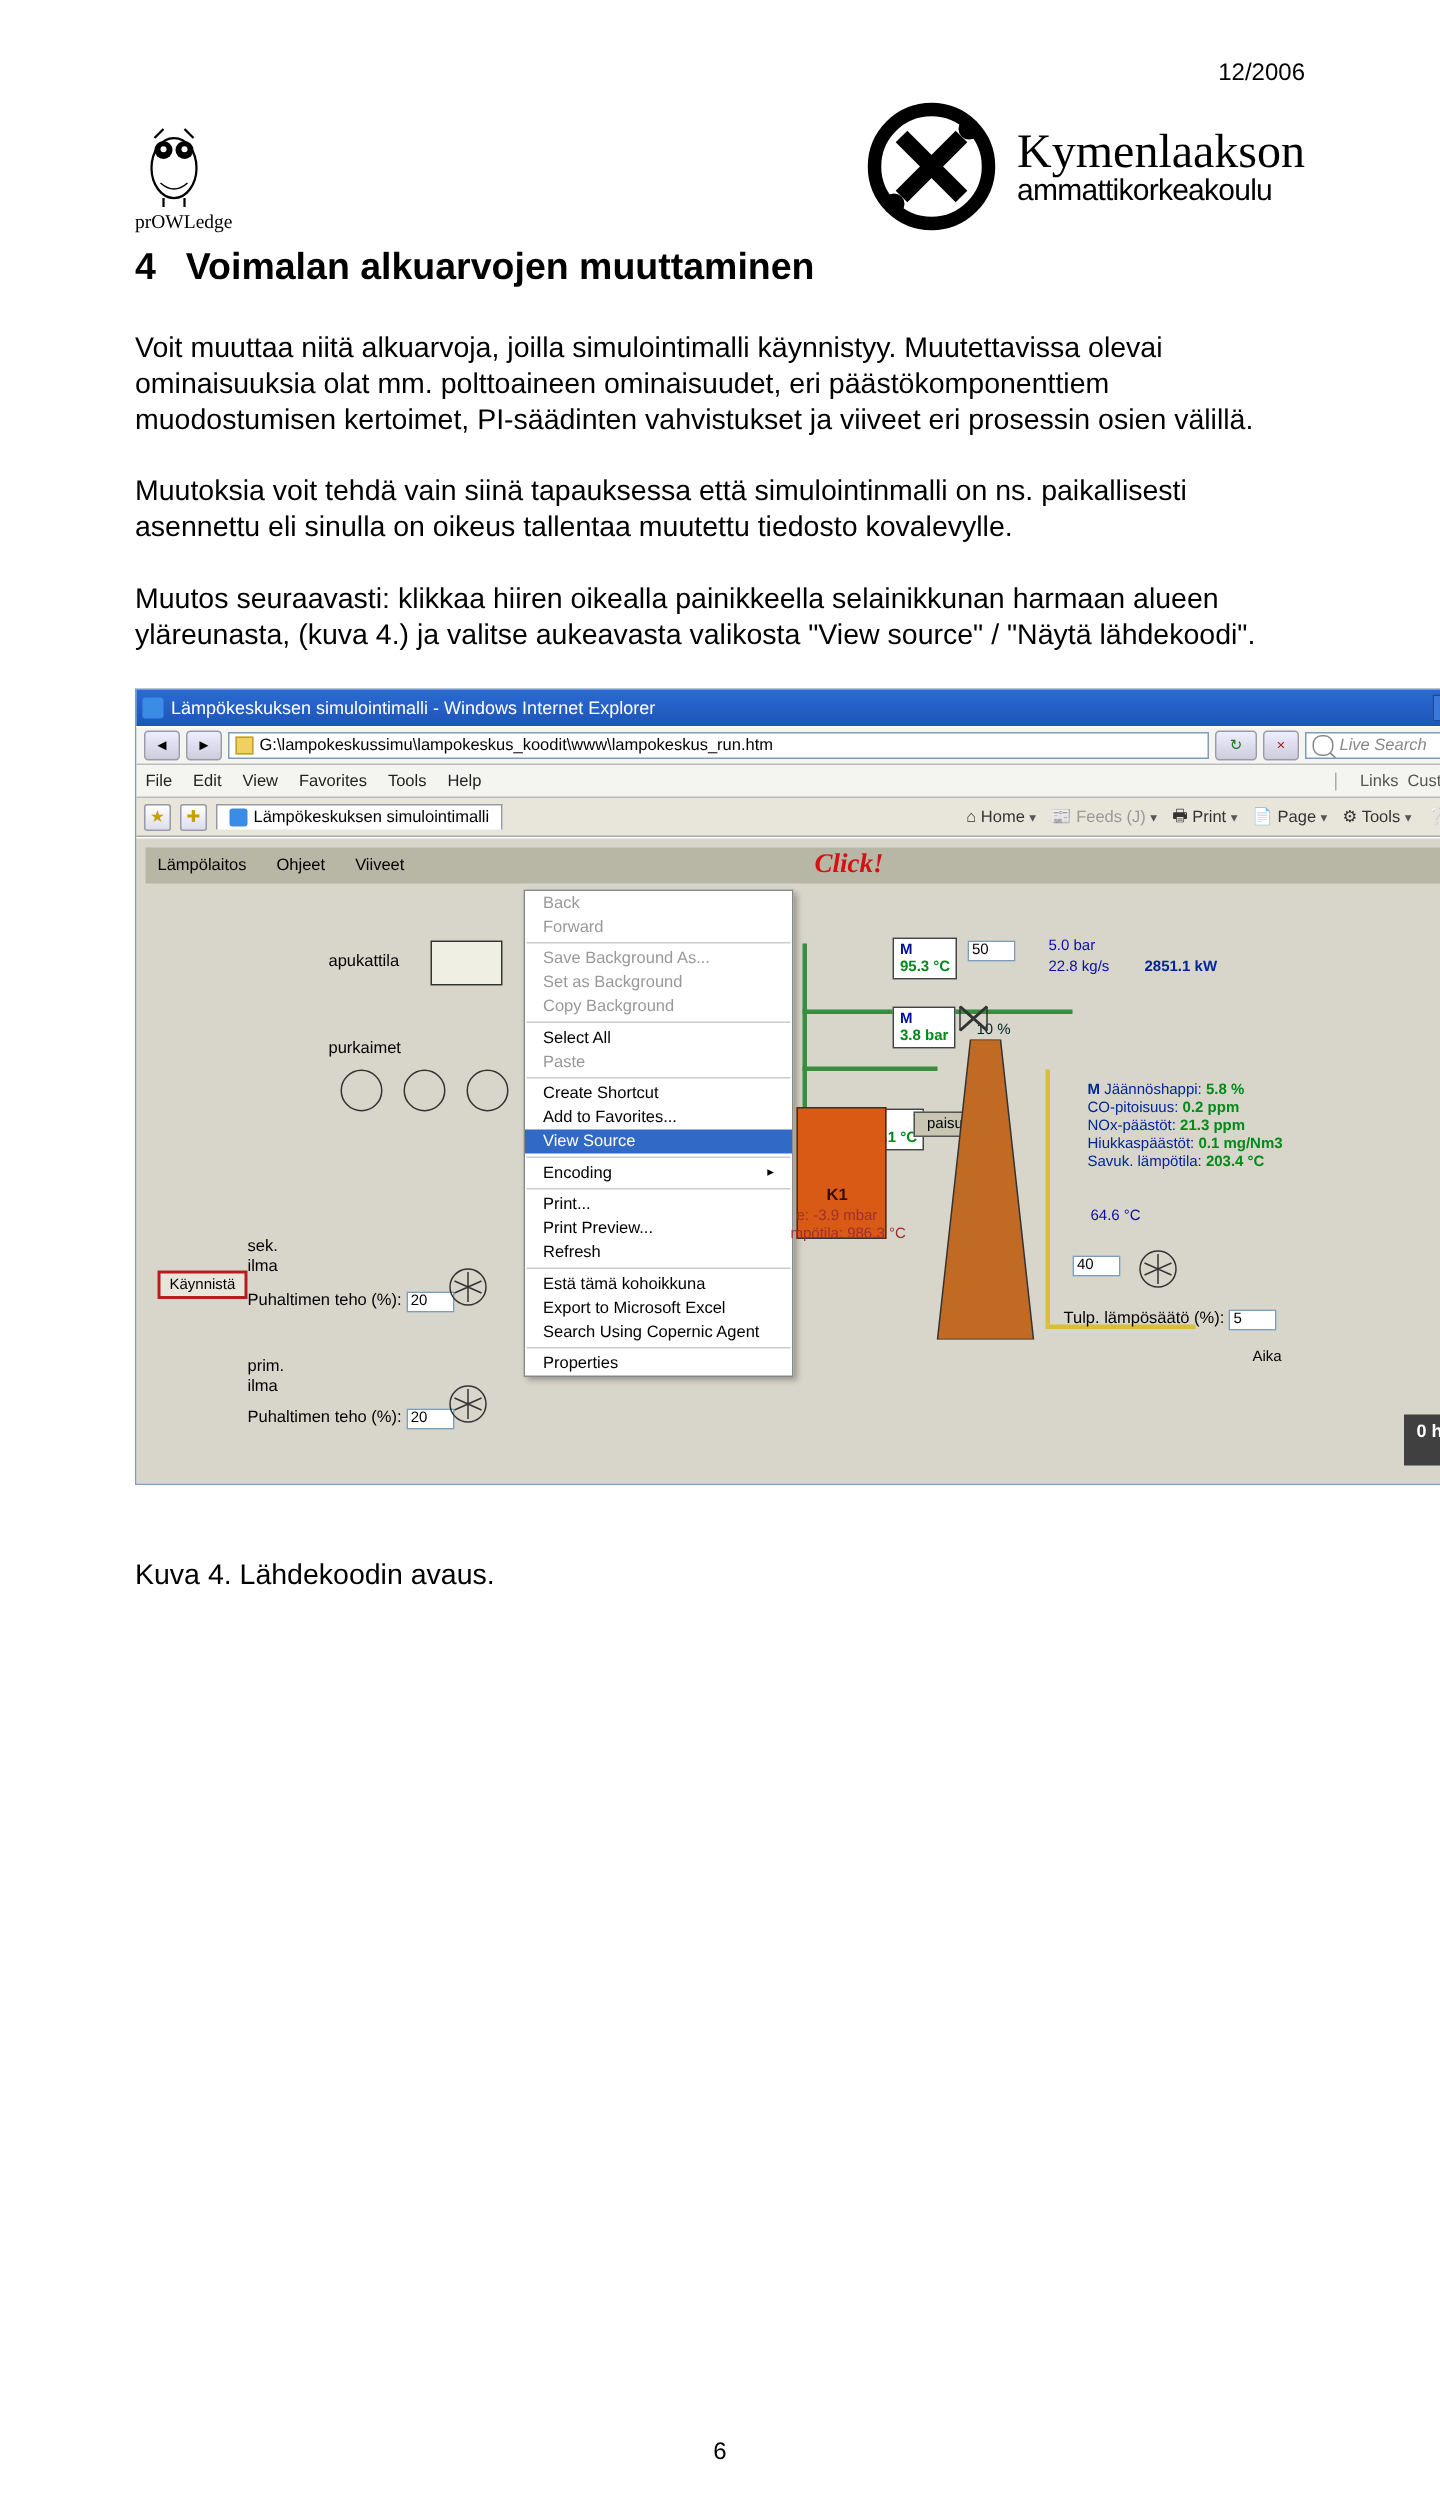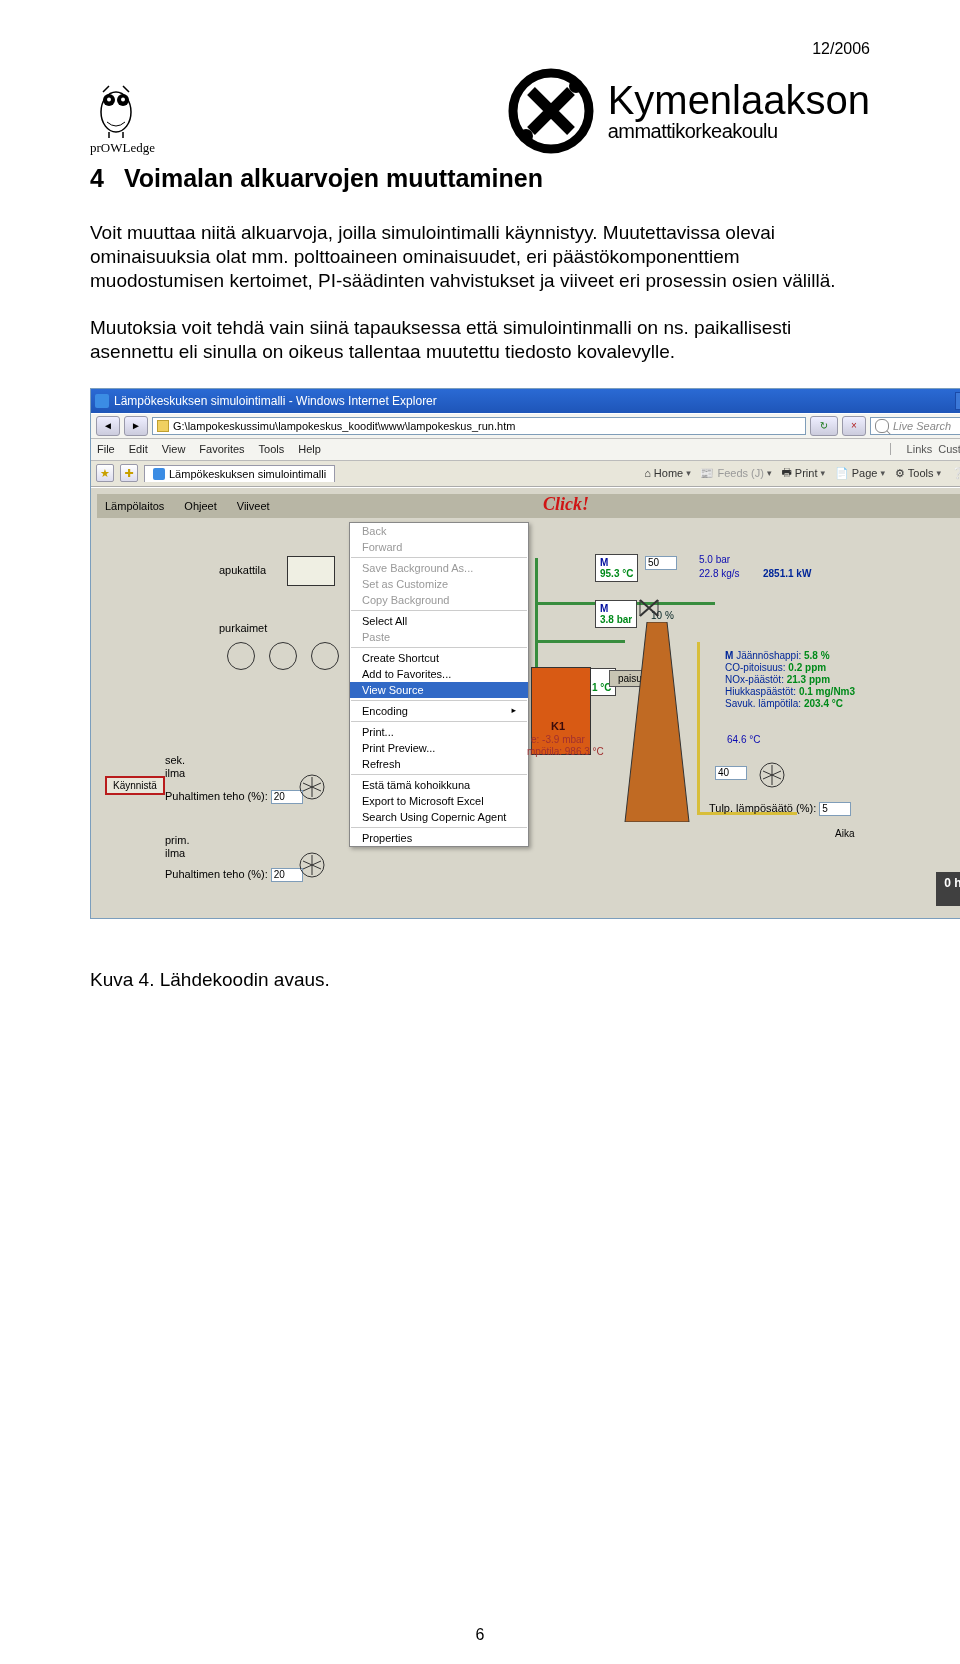--- a/index.html
+++ b/index.html
@@ -22,21 +22,21 @@
     display: flex;
     justify-content: space-between;
     align-items: flex-end;
     margin-bottom: 8px;
   }
   .left-logo { width: 100px; }
   .owl-svg { width: 42px; height: 56px; display:block; margin-left:5px; }
   .prowledge-text { font-size: 13px; font-family: Georgia, serif; margin-top:2px;}
   .right-logo { display:flex; align-items:center; gap:12px; }
   .kyamk-logo-svg { width: 90px; height: 90px; }
-  .kyamk-text { font-family: Liberation Sans, sans-serif; font-size: 40px; line-height:1; }
+  .kyamk-text { font-family: Liberation Serif, serif; font-size: 32px; line-height:1; }
   .kyamk-sub { font-size: 20px; letter-spacing: -0.5px; }
   .url-row { display:flex; justify-content:space-between; font-size:16px; margin-bottom:45px; }
 
   h1.sec-title { font-size: 25px; font-weight:bold; margin-bottom:28px; }
   h1.sec-title .num { margin-right:20px; }
   p.body-text { font-size: 19px; line-height:1.25; margin-bottom:24px; }
 
   
   .screenshot {
     width: 936px;
@@ -170,20 +170,21 @@
       <div class="kyamk-sub">ammattikorkeakoulu</div>
     </div>
   </div>
 </div>
 
 <h1 class="sec-title">
   <span class="num">4</span><span>Voimalan alkuarvojen muuttaminen</span>
 </h1>
 <p class="body-text">Voit muuttaa niitä alkuarvoja, joilla simulointimalli käynnistyy. Muutettavissa olevai ominaisuuksia olat mm. polttoaineen ominaisuudet, eri päästökomponenttiem muodostumisen kertoimet, PI-säädinten vahvistukset ja viiveet eri prosessin osien välillä.</p>
 <p class="body-text">Muutoksia voit tehdä vain siinä tapauksessa että simulointinmalli on ns. paikallisesti asennettu eli sinulla on oikeus tallentaa muutettu tiedosto kovalevylle.</p>
+<p class="body-text">Muutos seuraavasti: klikkaa hiiren oikealla painikkeella selainikkunan harmaan alueen yläreunasta, (kuva 4.) ja valitse aukeavasta valikosta "View source" / "Näytä lähdekoodi".</p>
 
 <div class="screenshot">
   <div class="ss-titlebar">
     <div class="title-left">
       <span class="ss-ie-icon"></span>
       <span>Lämpökeskuksen simulointimalli - Windows Internet Explorer</span>
     </div>
     <div class="ss-winbtns">
       <div class="ss-winbtn">_</div>
       <div class="ss-winbtn">□</div>
@@ -297,21 +298,21 @@
       <div class="fan-sym" style="left:200px; top:328px;"><svg viewBox="0 0 30 30">
               <circle cx="15" cy="15" r="12" fill="none" stroke="#333"></circle>
               <path d="M15 5 L15 25 M6 11 L24 19 M6 19 L24 11" stroke="#333"></path>
             </svg></div>
 
       <div class="context-menu">
         <div class="cm-item">Back</div>
         <div class="cm-item">Forward</div>
         <div class="cm-sep"></div>
         <div class="cm-item">Save Background As...</div>
-        <div class="cm-item">Set as Customize</div>
+        <div class="cm-item">Set as Background</div>
         <div class="cm-item">Copy Background</div>
         <div class="cm-sep"></div>
         <div class="cm-item active">Select All</div>
         <div class="cm-item">Paste</div>
         <div class="cm-sep"></div>
         <div class="cm-item active">Create Shortcut</div>
         <div class="cm-item active">Add to Favorites...</div>
         <div class="cm-item hl">View Source</div>
         <div class="cm-sep"></div>
         <div class="cm-item active"><span>Encoding</span><span class="cm-arrow">▸</span></div>

